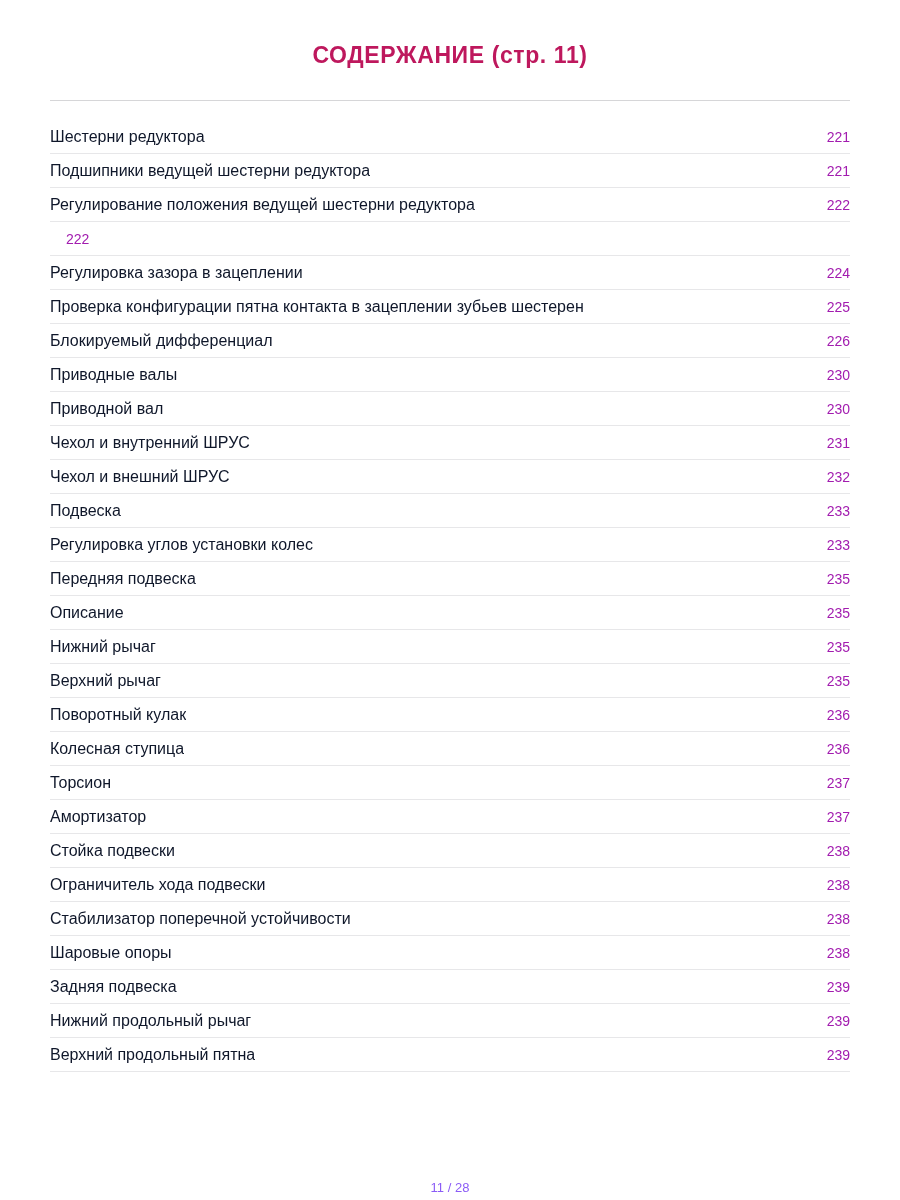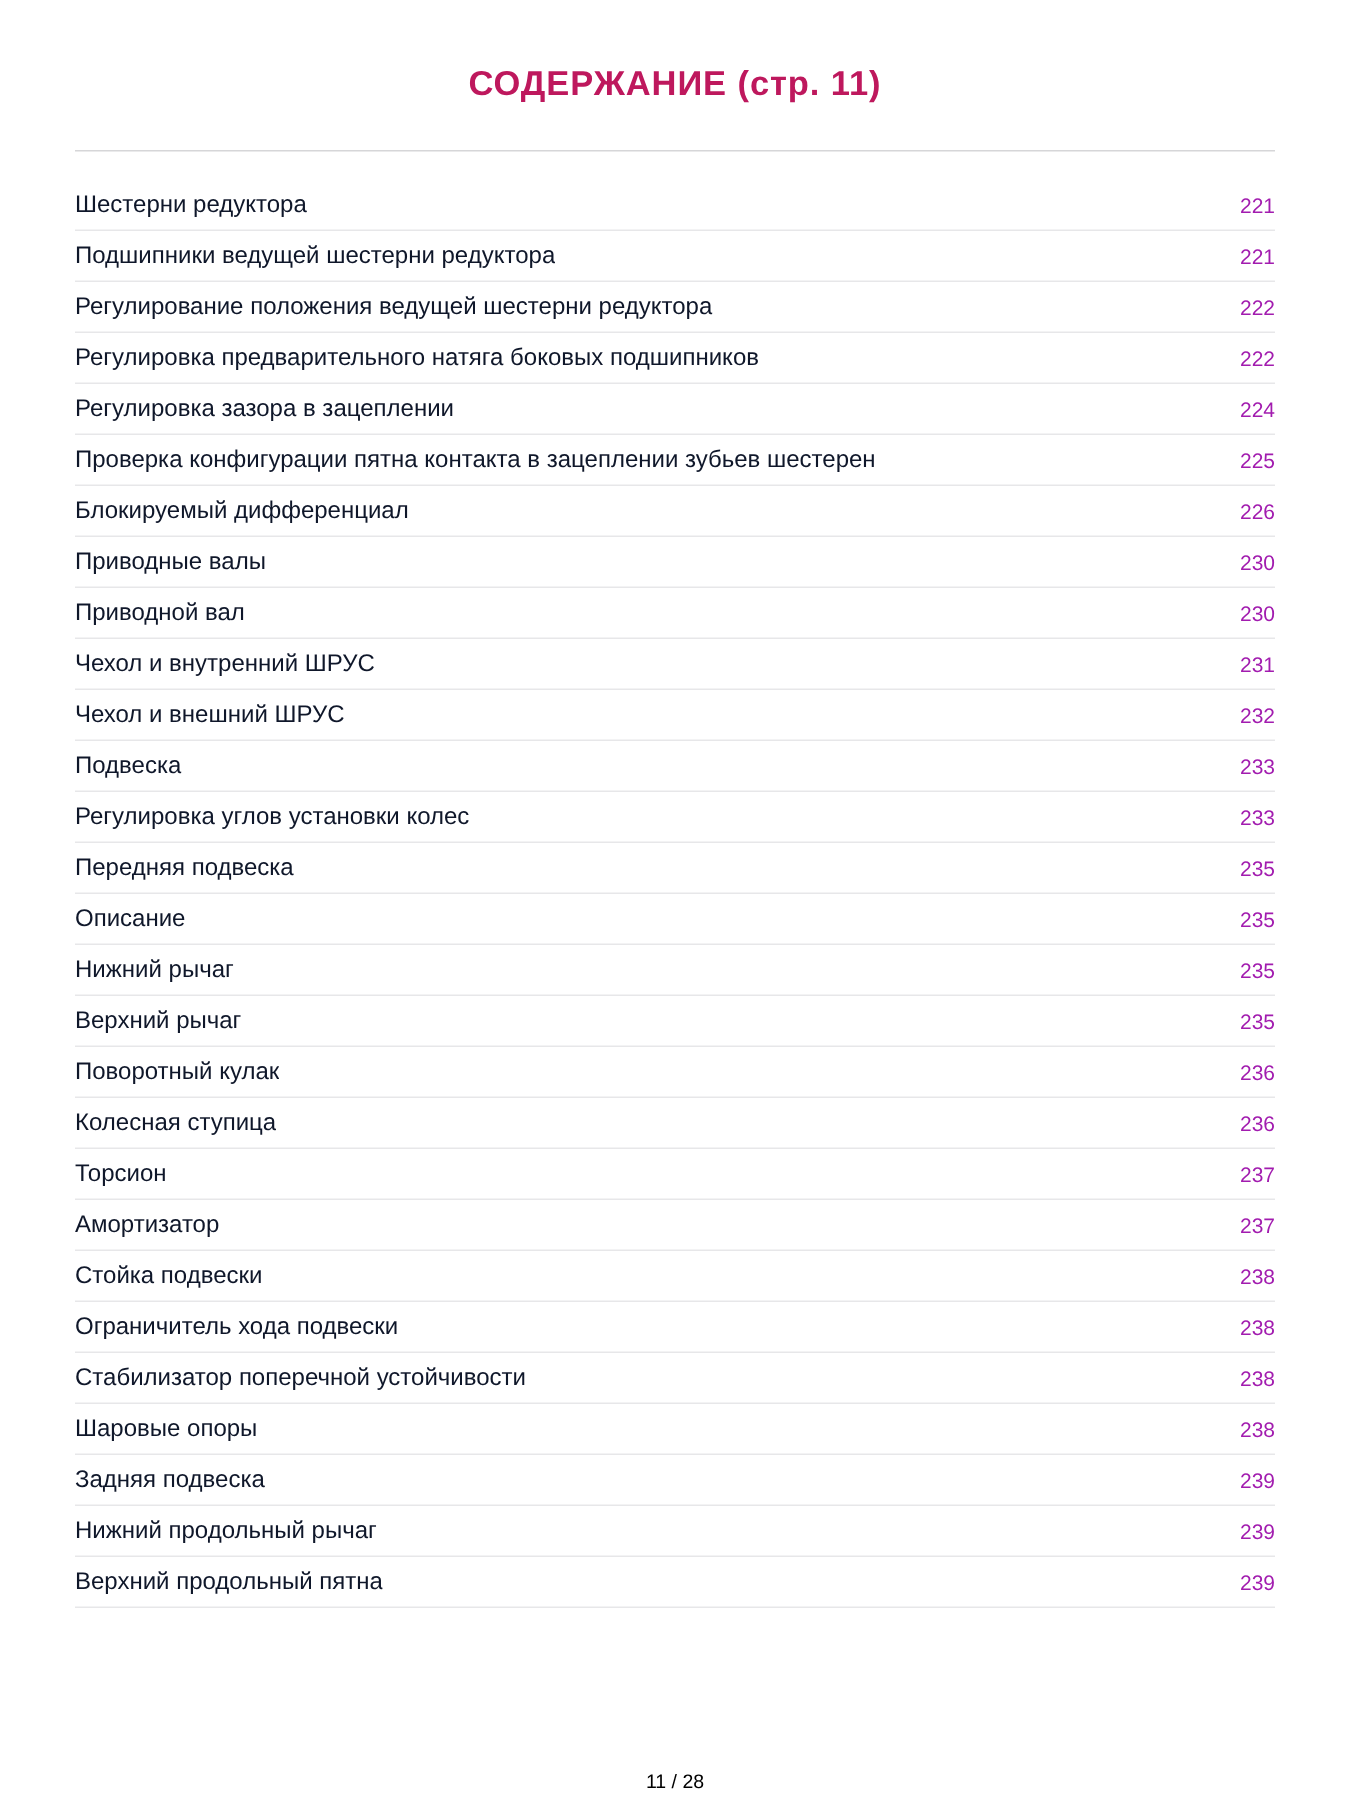--- a/index.html
+++ b/index.html
@@ -52,21 +52,21 @@
     padding-left: 16px;
     flex-shrink: 0;
   }
   .footer {
     position: absolute;
     left: 0;
     bottom: 47px;
     width: 900px;
     text-align: center;
     font-size: 13px;
-    color: #000000;
+    color: #8b5cf6;
   }
 </style>
 </head>
 <body>
 
 <div class="page">
   <div class="title">СОДЕРЖАНИЕ (стр. 11)</div>
   <hr class="top-divider">
   <div class="toc-list">
       <div class="toc-row">
@@ -75,21 +75,20 @@
   </div>
       <div class="toc-row">
     <span class="toc-label">Подшипники ведущей шестерни редуктора</span>
     <span class="toc-page">221</span>
   </div>
       <div class="toc-row">
     <span class="toc-label">Регулирование положения ведущей шестерни редуктора</span>
     <span class="toc-page">222</span>
   </div>
       <div class="toc-row">
-    <span class="toc-label">Регулировка предварительного натяга боковых подшипников</span>
     <span class="toc-page">222</span>
   </div>
       <div class="toc-row">
     <span class="toc-label">Регулировка зазора в зацеплении</span>
     <span class="toc-page">224</span>
   </div>
       <div class="toc-row">
     <span class="toc-label">Проверка конфигурации пятна контакта в зацеплении зубьев шестерен</span>
     <span class="toc-page">225</span>
   </div>

